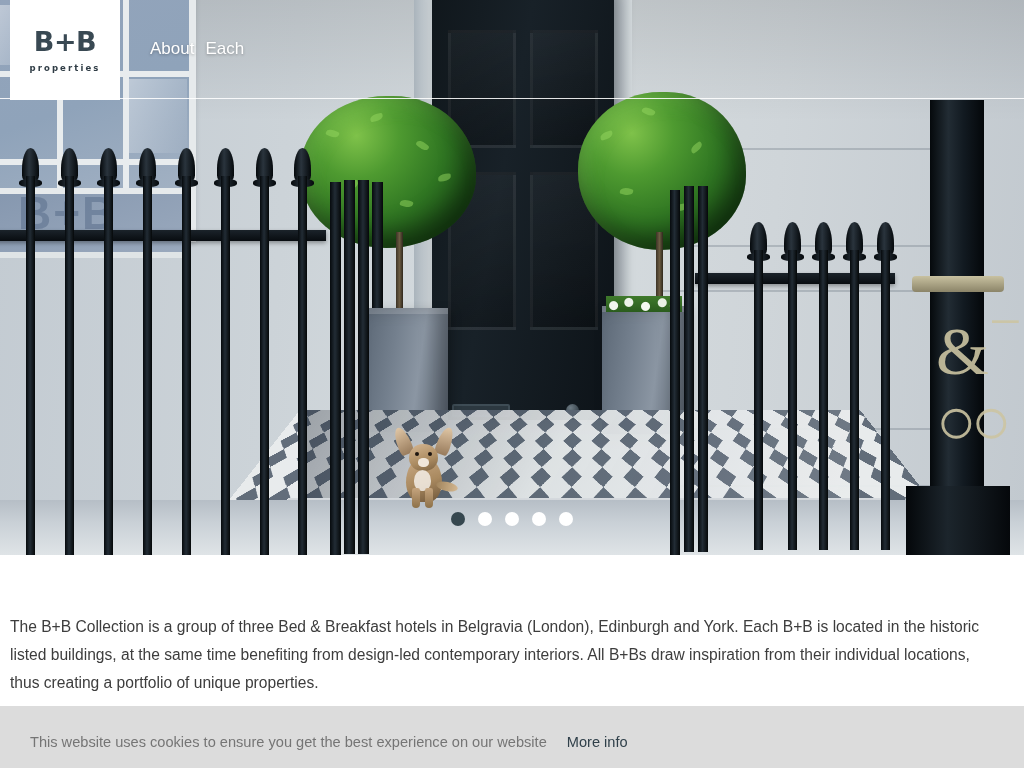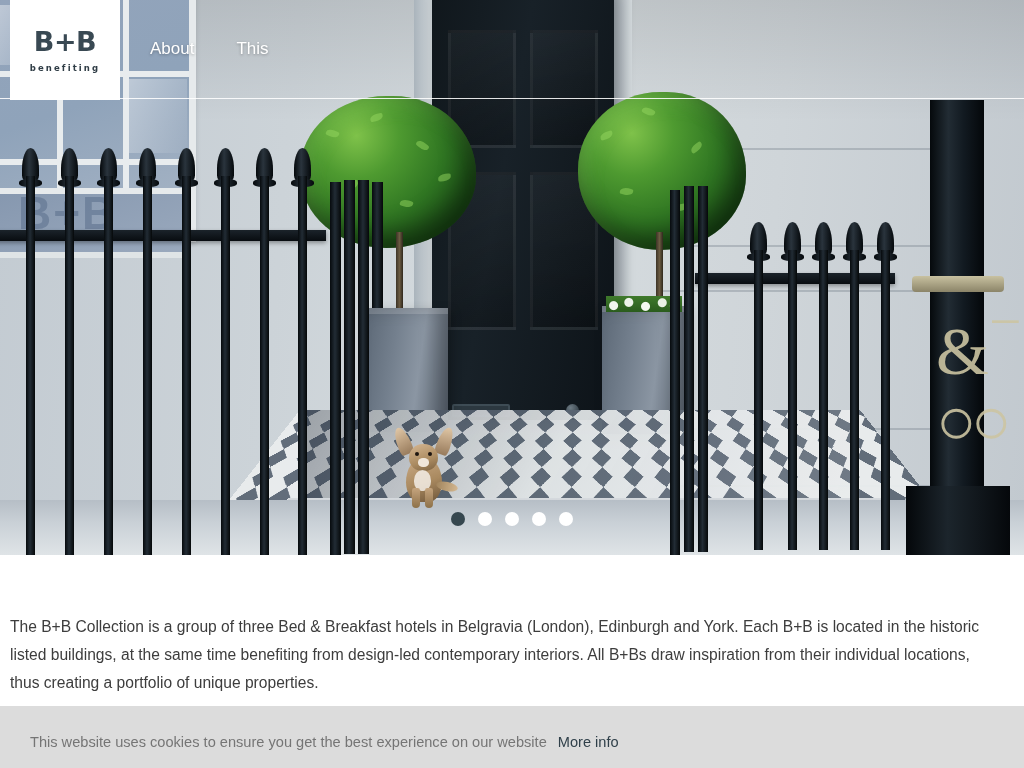--- a/index.html
+++ b/index.html
@@ -369,21 +369,21 @@
     font-weight: 700;
     font-size: 8.5px;
     letter-spacing: 2.1px;
     color: #303d46;
     line-height: 1;
   }
   .nav {
     position: absolute;
     left: 150px; top: 36px;
     display: flex;
-    gap: 42px;
+    gap: 11px;
   }
   .nav a {
     color: #ffffff;
     font-size: 17px;
     text-decoration: none;
     line-height: 26px;
     text-shadow: 0 1px 3px rgba(0,0,0,0.30);
   }
   .contact-btn {
     position: absolute;
@@ -456,21 +456,21 @@
   .cookie-text {
     position: absolute;
     left: 30px; top: 27px;
     font-size: 14.6px;
     color: #757575;
     line-height: 18px;
   }
   .cookie-link {
     color: #30404a;
     text-decoration: none;
-    margin-left: 11px;
+    margin-left: 20px;
   }
   .accept-btn {
     position: absolute;
     left: 874px; top: 720px;
     width: 119px; height: 32px;
     background: #36474f;
     color: #ffffff;
     border: none;
     font-family: "Liberation Sans", sans-serif;
     font-size: 15.5px;
@@ -615,25 +615,25 @@
       <span class="dot"></span>
       <span class="dot"></span>
       <span class="dot"></span>
       <span class="dot"></span>
     </div>
   </div>
 
   <div class="header">
     <a class="logo" href="#">
       <span class="logo-mark">B+B</span>
-      <span class="logo-sub">benefiting</span>
+      <span class="logo-sub">properties</span>
     </a>
     <nav class="nav">
       <a href="#">About</a>
-      <a href="#">This</a>
+      <a href="#">Each</a>
     </nav>
   </div>
   <div class="header-underline"></div>
 
   <div class="content">
     <p class="intro">The B+B Collection is a group of three Bed &amp; Breakfast hotels in Belgravia (London), Edinburgh and York. Each B+B is located in the historic listed buildings, at the same time benefiting from design-led contemporary interiors. All B+Bs draw inspiration from their individual locations, thus creating a portfolio of unique properties.</p>
   </div>
 
   <div class="cookie">
     <div class="cookie-text">

